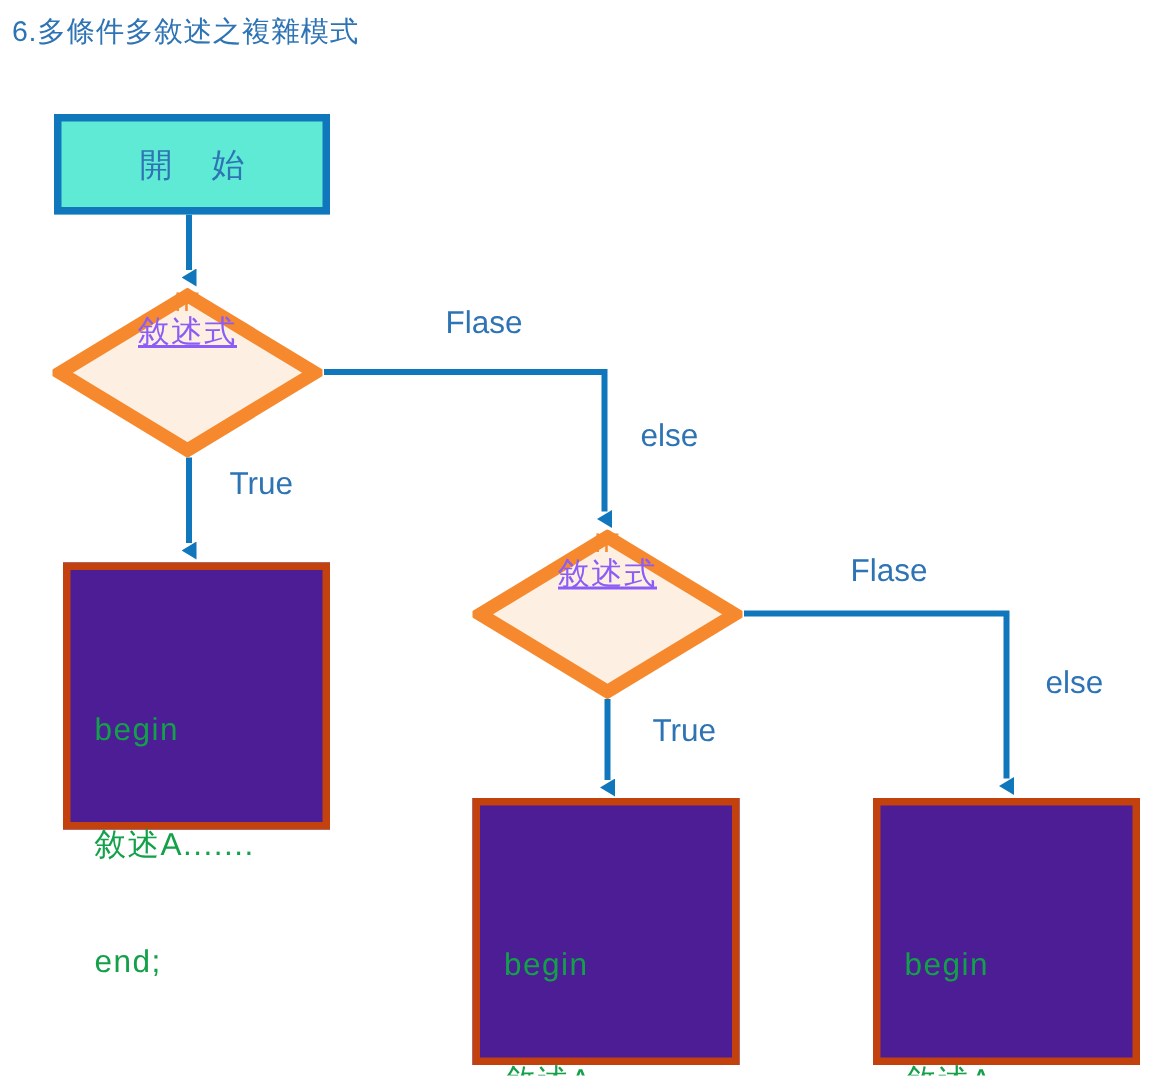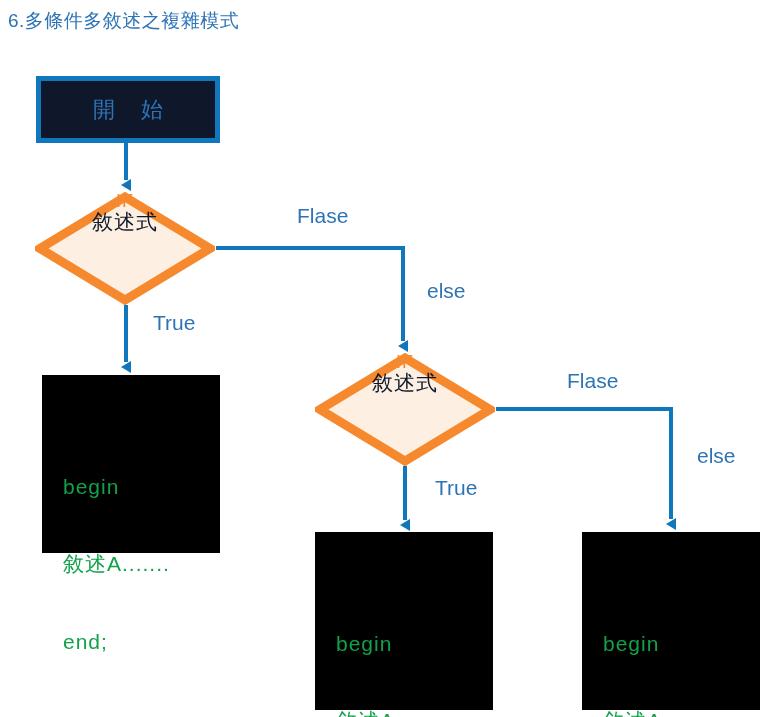--- a/index.html
+++ b/index.html
@@ -35,21 +35,21 @@
 
   
   .start-box {
     position: absolute;
     left: 36px;
     top: 76px;
     width: 184px;
     height: 67px;
     box-sizing: border-box;
     border: 5px solid #1077BC;
-    background: #0f172a;
+    background: #5eead4;
     display: flex;
     align-items: center;
     justify-content: center;
   }
   .start-box .label {
     font-size: 22px;
     color: #2E74B5;
     letter-spacing: 10px;
     text-indent: 10px;
   }
@@ -78,34 +78,35 @@
     line-height: 1.05;
     pointer-events: none;
   }
   .diamond .dtext .d-if {
     font-size: 18px;
     color: #F6892D;
     letter-spacing: 1px;
   }
   .diamond .dtext .d-expr {
     font-size: 21px;
-    color: #0f172a;
+    color: #8b5cf6;
     letter-spacing: 1px;
+    text-decoration: underline;
   }
   #diamond-1 { left: 35px; top: 192px; }
   #diamond-2 { left: 315px; top: 353px; }
 
   
   .stmt-box {
     position: absolute;
     width: 178px;
     height: 178px;
     box-sizing: border-box;
-    border: 5px solid #000000;
-    background: #000000;
+    border: 5px solid #c2410c;
+    background: #4c1d95;
   }
   .stmt-box .code {
     position: absolute;
     left: 16px;
     top: 42px;
     color: #12A149;
     font-size: 21px;
     line-height: 1.23;
     white-space: pre;
     letter-spacing: 1px;

